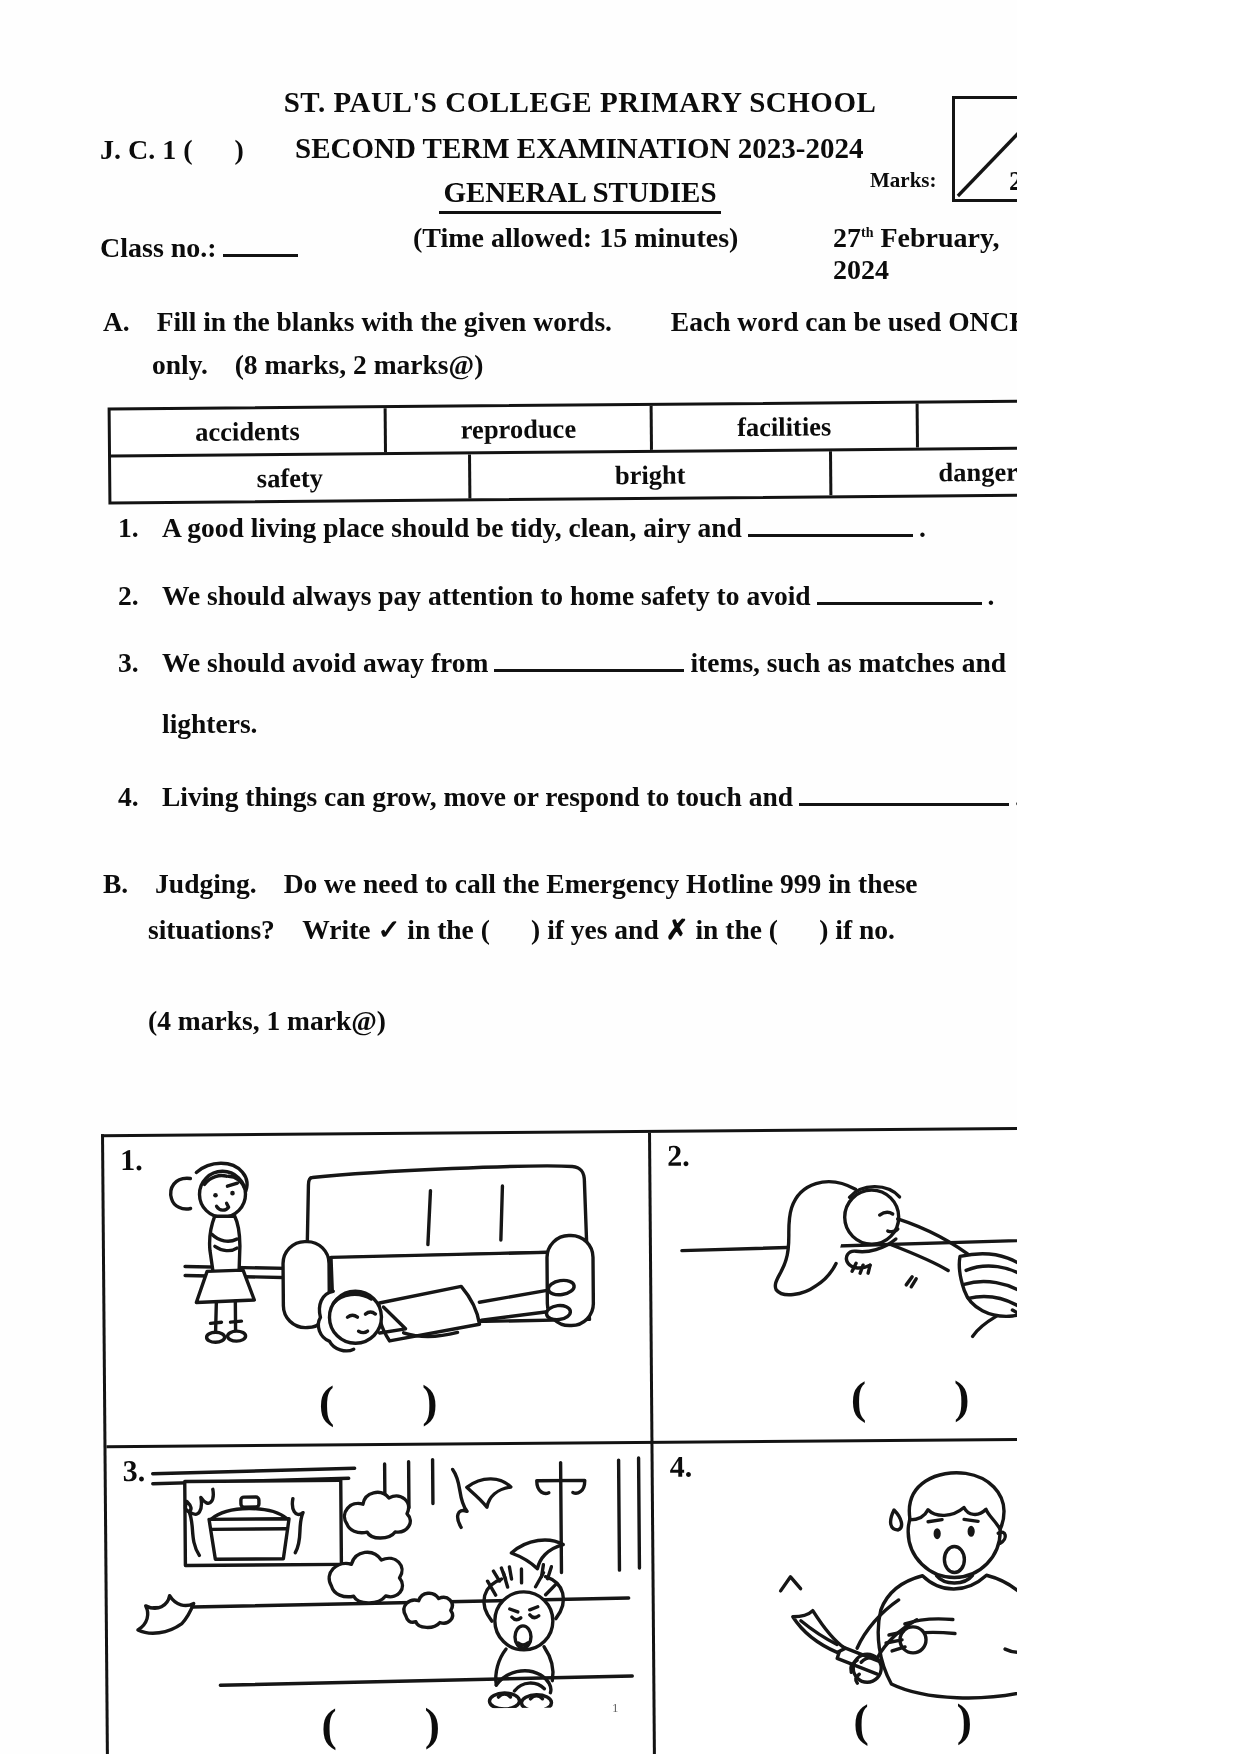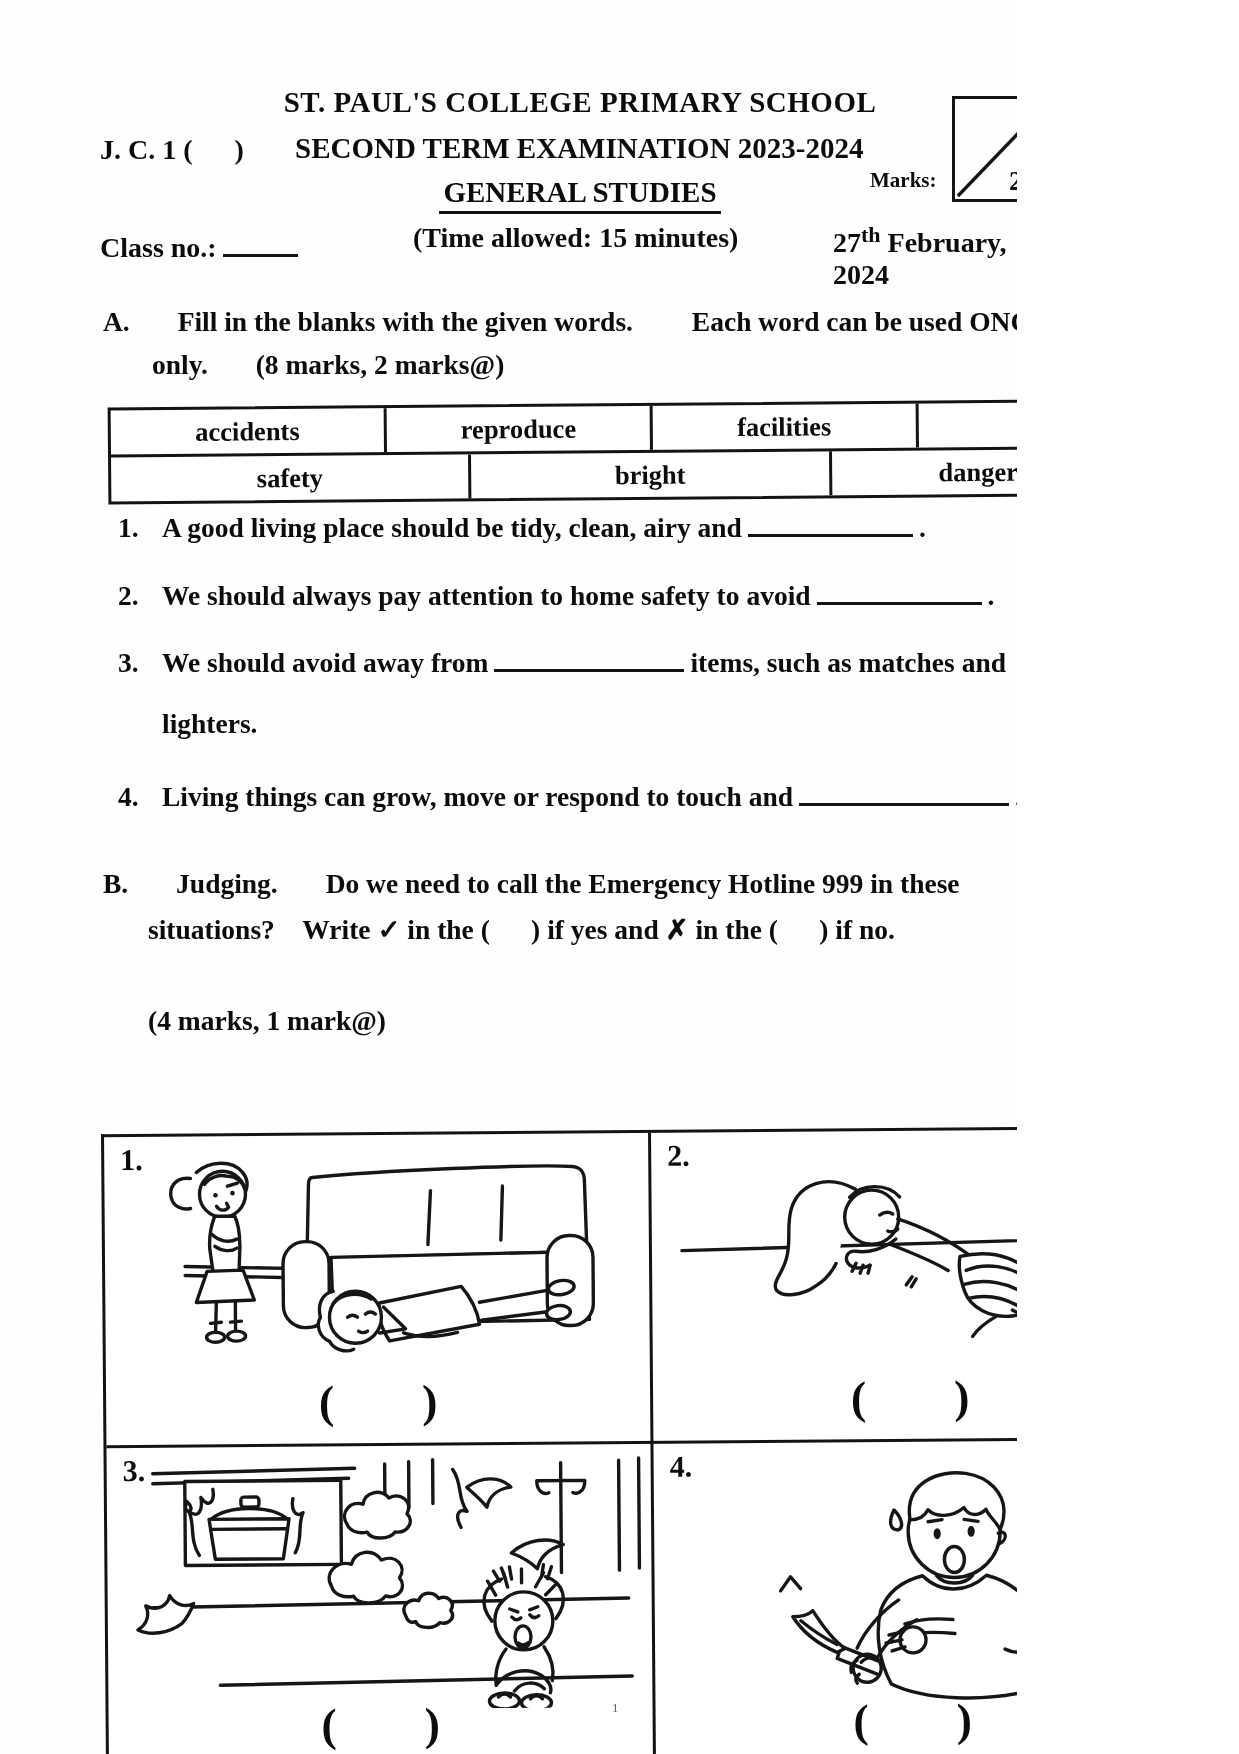--- a/index.html
+++ b/index.html
@@ -17,29 +17,29 @@
   .namerow{left:100px;top:180px;font-size:28px;font-weight:700;}
   .subject{left:360px;top:176px;width:440px;text-align:center;font-size:29px;font-weight:700;}
   .subject .ul{border-bottom:3px solid #111;padding:0 4px 3px 4px;}
   .markslabel{left:870px;top:168px;font-size:21px;font-weight:700;}
   .marksbox{left:952px;top:96px;width:96px;height:100px;border:3px solid #141414;}
   .marksbox svg{position:absolute;left:0;top:0;width:100%;height:100%;}
   .marksbox .mt{position:absolute;right:15px;bottom:2px;font-size:27px;font-weight:700;}
   .classrow{left:100px;top:226px;font-size:28px;font-weight:700;}
   .timerow{left:413px;top:222px;font-size:28px;font-weight:700;}
   .daterow{left:833px;top:222px;font-size:28px;font-weight:700;}
-  sup{font-size:22px;}
+  sup{font-size:14px;}
   .blank{display:inline-block;border-bottom:3px solid #131313;height:1em;vertical-align:baseline;margin:0 6px;}
   .w150{width:150px;} .w75{width:75px;} .w165{width:165px;} .w190{width:190px;} .w210{width:210px;}
   
   .secline{font-size:27.5px;}
   .a1{left:103px;top:306px;width:1060px;}
   .a2{left:152px;top:349px;}
   .gapL{margin-left:52px;}
-  .gapM{margin-left:41px;text-align:right;}
+  .gapM{margin-left:20px;text-align:right;}
   .wordbank{left:108px;top:403px;width:1051px;border:3px solid #131313;transform:rotate(-0.5deg);transform-origin:50% 50%;background:#fff;}
   .wb-row{display:flex;height:44px;}
   .wb-row + .wb-row{border-top:3px solid #131313;}
   .wb-cell{display:flex;align-items:center;justify-content:center;font-size:26.5px;}
   .wb-cell + .wb-cell{border-left:3px solid #131313;}
   .q{left:118px;width:1050px;font-size:27.5px;display:flex;align-items:baseline;}
   .qnum{width:44px;flex:0 0 44px;}
   .qcont{flex:1;}
   
   .b1{left:103px;top:868px;width:1070px;}

